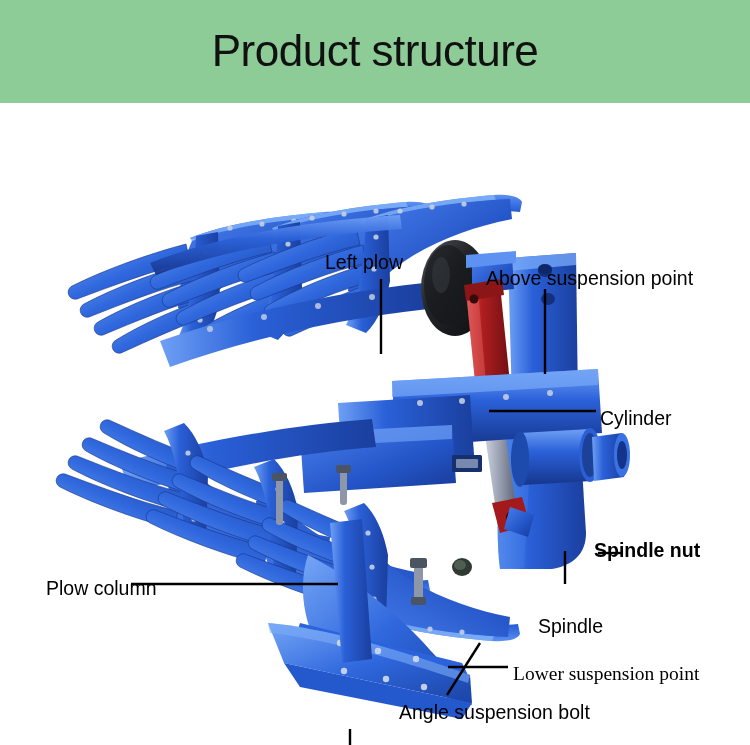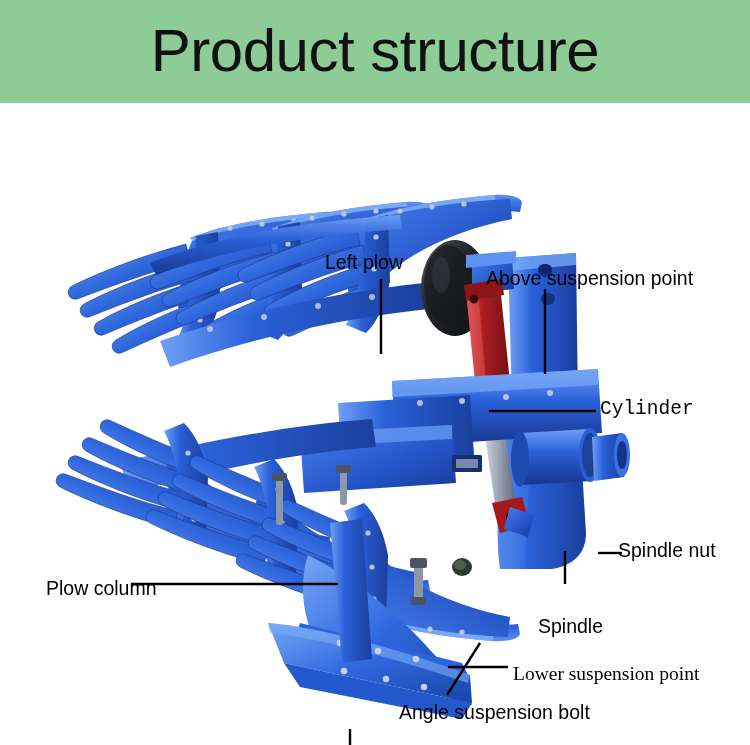--- a/index.html
+++ b/index.html
@@ -20,21 +20,21 @@
     position: absolute;
     left: 0; top: 0;
     width: 750px; height: 103px;
     background: #8dcb97;
   }
   #title-text {
     position: absolute;
     left: 0; top: 14px;
     width: 750px;
     text-align: center;
-    font-size: 60px;
+    font-size: 44px;
     line-height: 74px;
     color: #111111;
     font-weight: normal;
     letter-spacing: -0.5px;
   }
   
   #stage {
     position: absolute;
     left: 0; top: 103px;
     width: 750px; height: 642px;
@@ -322,22 +322,22 @@
           <polyline points="131,481 338,481" stroke="#000000"></polyline>
           <polyline points="508,564 448,564" stroke="#000000"></polyline>
           <polyline points="447,592 480,540" stroke="#000000"></polyline>
           <polyline points="350,684 350,626" stroke="#000000"></polyline>
         </g>
     </svg>
 
     <div id="callout-layer">
         <div class="label" style="left: 325px; top: 148px;">Left plow</div>
         <div class="label" style="left: 486px; top: 164px; text-align: center;">Above suspension point</div>
-        <div class="label" style="left: 600px; top: 295px; font-family: Liberation Mono, monospace;">Cylinder</div>
-        <div class="label" style="left: 618px; top: 436px;">Spindle nut</div>
+        <div class="label" style="left: 600px; top: 304px;">Cylinder</div>
+        <div class="label" style="left: 594px; top: 436px; font-weight: bold;">Spindle nut</div>
         <div class="label" style="left: 538px; top: 512px;">Spindle</div>
         <div class="label" style="left: 25px; top: 474px; margin-left: 21px;">Plow column</div>
         <div class="label" style="left: 513px; top: 559px; font-family: Liberation Serif, serif;">Lower suspension point</div>
         <div class="label" style="left: 399px; top: 598px;">Angle suspension bolt</div>
       </div>
 
   </div>
 </div>
 
 </body></html>

